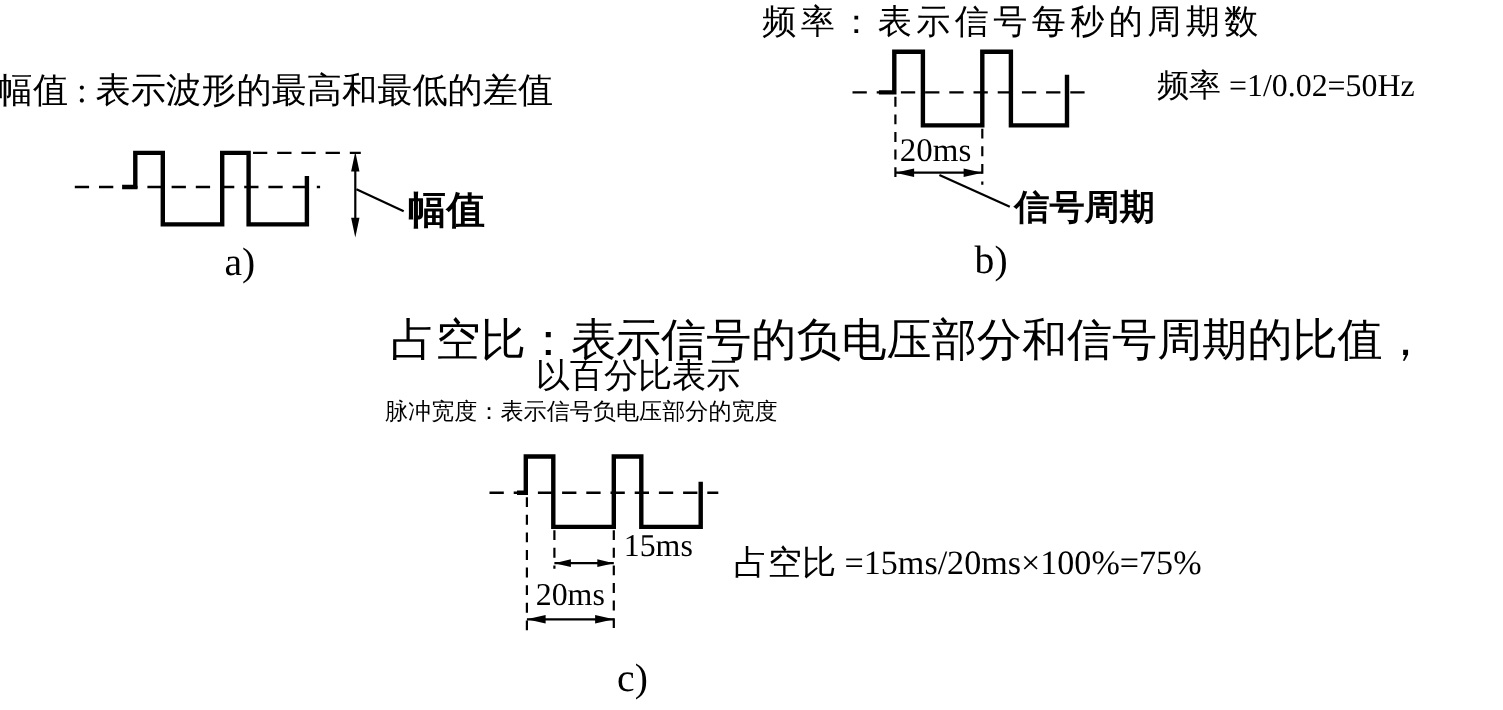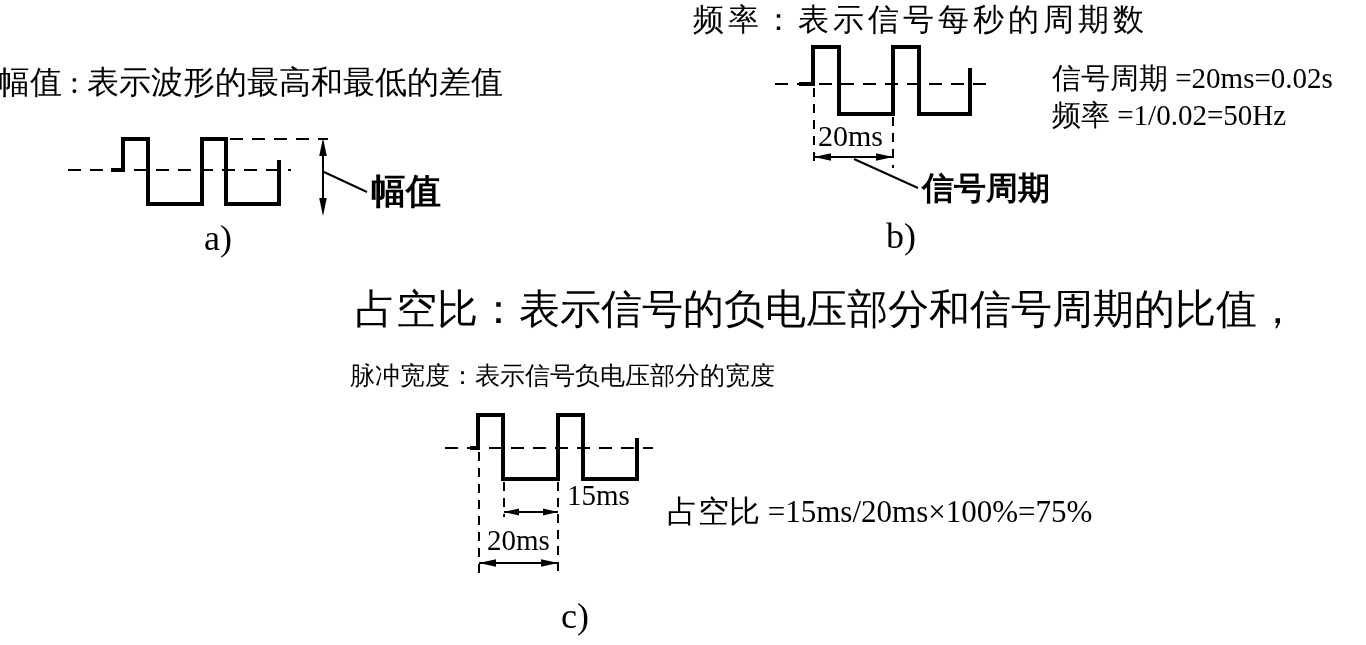--- a/index.html
+++ b/index.html
@@ -46,28 +46,28 @@
     <line class="dashv" x1="123" y1="82" x2="123" y2="133"></line>
     <text x="48" y="111" font-size="30">20ms</text>
     <line class="thin" x1="44" y1="122" x2="123" y2="122"></line>
     <polygon class="head" points="44,122 61,118.2 61,125.8"></polygon>
     <polygon class="head" points="123,122 106,118.2 106,125.8"></polygon>
     <line class="thin" x1="84" y1="124" x2="148" y2="153"></line>
     <text x="152" y="164" font-size="32" font-weight="600">信号周期</text>
   </svg>
 
   <div class="t" style="left:1052px;top:60px;font-size:29px;line-height:37px;">
-    <div>信号周期 =20ms=0.02s</div>
     <div>频率 =1/0.02=50Hz</div>
   </div>
 
   <div class="t" style="left:886px;top:216px;font-size:36px;">b)</div>
 
   <div class="t" style="left:355px;top:286px;font-size:41px;">占空比：表示信号的负电压部分和信号周期的比值，</div>
-  <div class="t" style="left:350px;top:362px;font-size:25px;">脉冲宽度：表示信号负电压部分的宽度</div>
+  <div class="t" style="left:487px;top:324px;font-size:31px;">以百分比表示</div>
+  <div class="t" style="left:350px;top:362px;font-size:21px;">脉冲宽度：表示信号负电压部分的宽度</div>
 
   <svg class="svgbox" style="left:440px;top:400px;" width="260" height="200" viewBox="0 0 260 200">
     <line class="dash" x1="5" y1="48" x2="213" y2="48"></line>
     <path class="wave" d="M32 48 H38 V15 H63 V79 H118 V15 H143 V79 H197 V40"></path>
     <line class="dashv" x1="39" y1="52" x2="39" y2="176"></line>
     <line class="dashv" x1="64" y1="82" x2="64" y2="117"></line>
     <line class="dashv" x1="118" y1="82" x2="118" y2="176"></line>
     <text x="127" y="105" font-size="29">15ms</text>
     <line class="thin" x1="64" y1="112" x2="118" y2="112"></line>
     <polygon class="head" points="64,112 79,108.5 79,115.5"></polygon>

